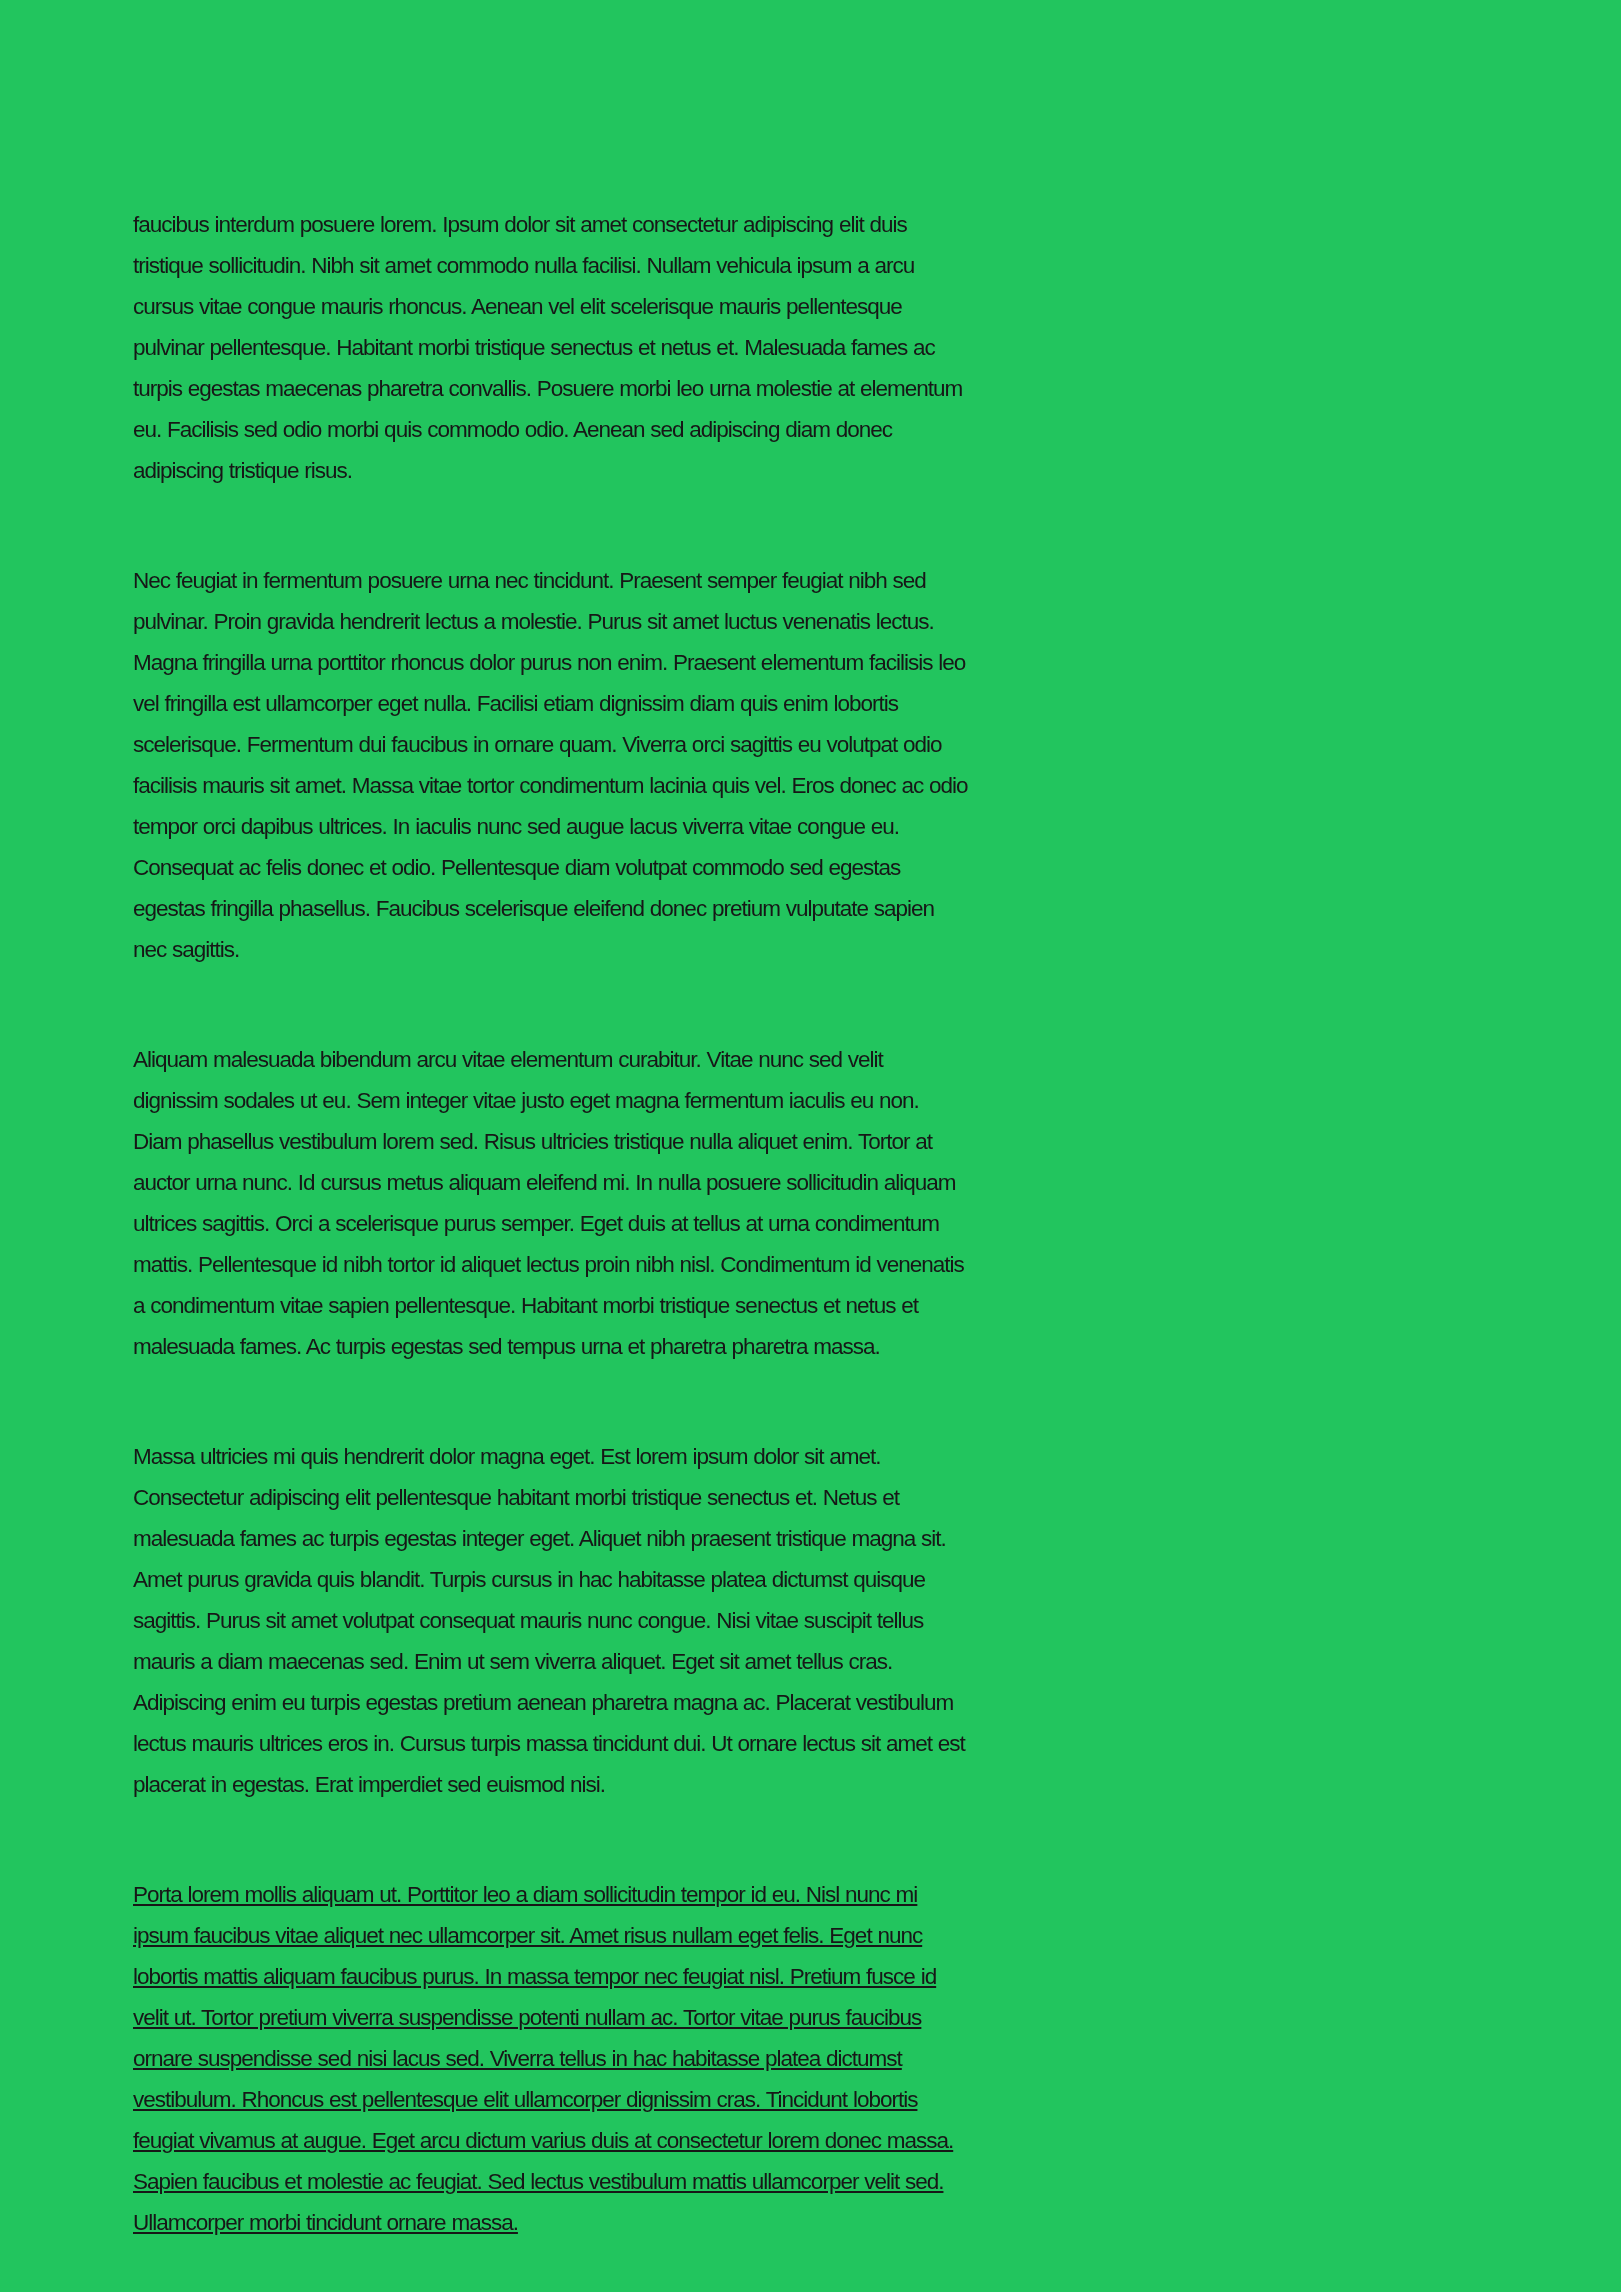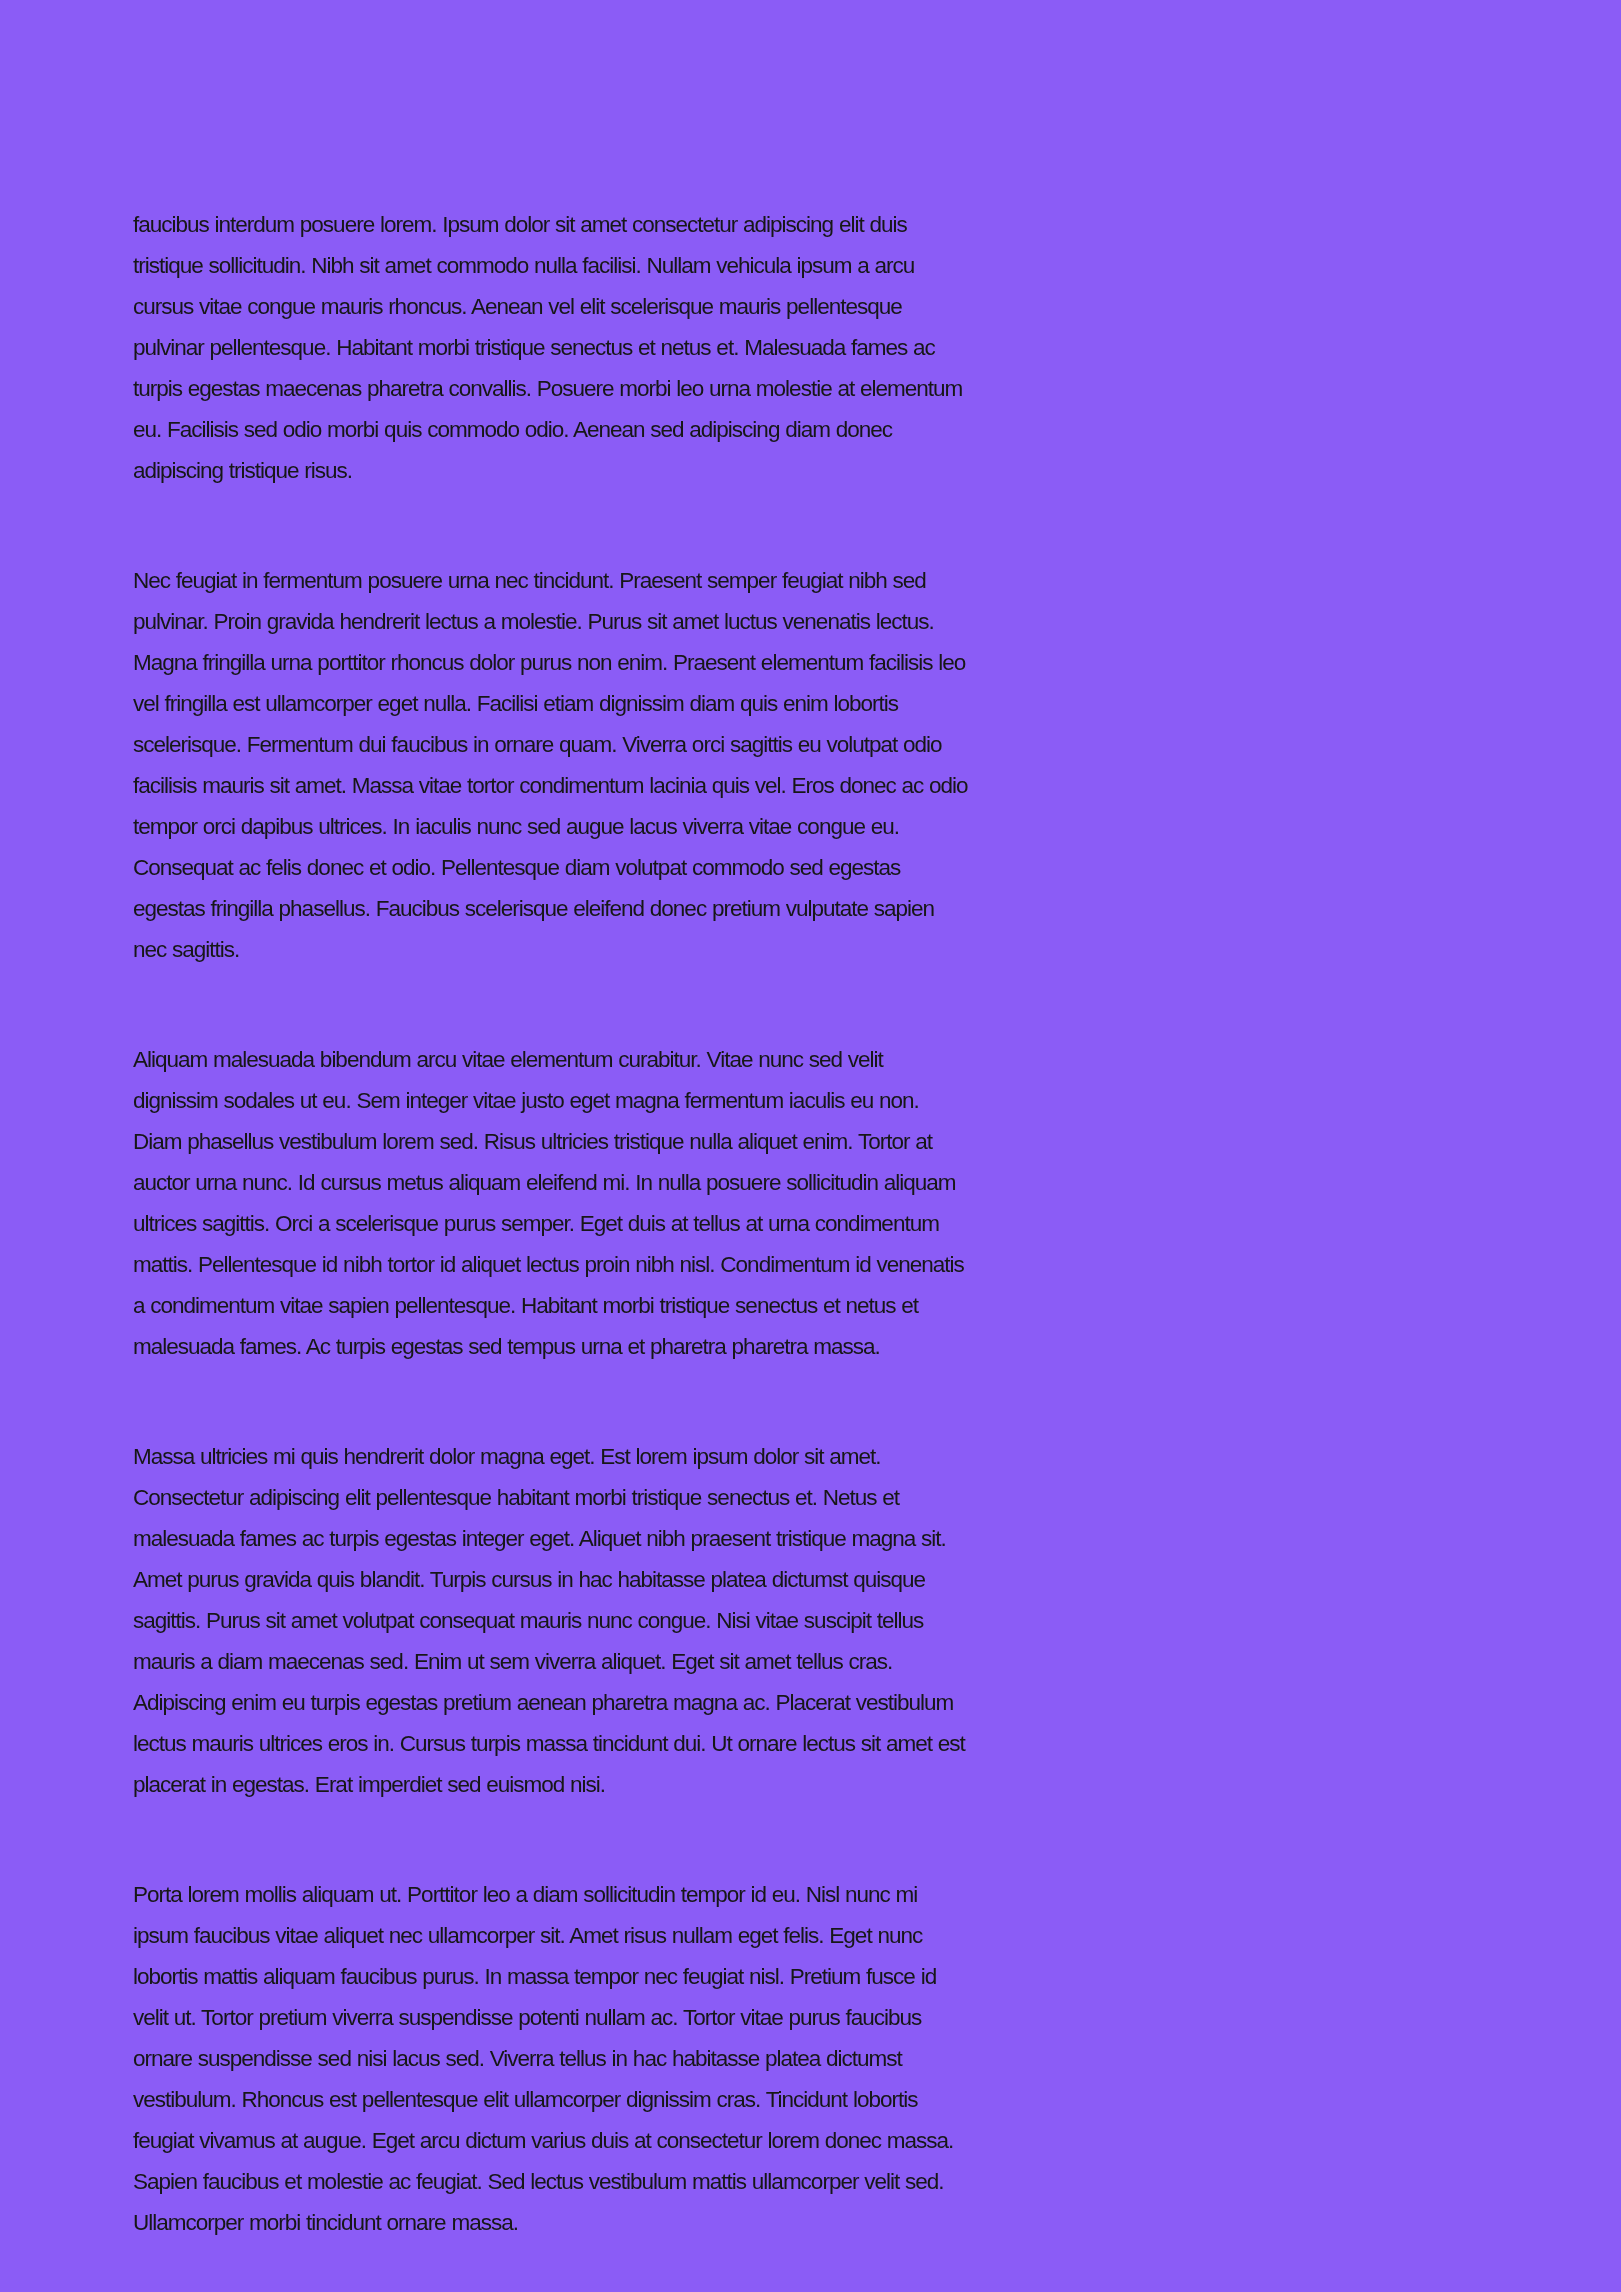--- a/index.html
+++ b/index.html
@@ -4,41 +4,42 @@
 <style>
   html, body {
     margin: 0;
     padding: 0;
     background: #ffffff;
   }
   .page {
     position: relative;
     width: 1621px;
     height: 2293px;
-    background: #8b5cf6;
+    background: #22c55e;
     overflow: hidden;
     font-family: "Liberation Sans", "DejaVu Sans", sans-serif;
   }
   .text-column {
     position: absolute;
     left: 133px;
     top: 204px;
     width: 835px;
   }
   .para {
     margin: 0 0 69px 0;
     font-size: 22.5px;
     line-height: 41px;
     letter-spacing: -1px;
     color: #171717;
     text-align: left;
     word-spacing: 0.5px;
   }
   .para:last-child {
     margin-bottom: 1px;
+    text-decoration: underline;
   }
 </style>
 </head>
 <body>
 
 <div class="page">
   <div class="text-column">
     <p class="para">faucibus interdum posuere lorem. Ipsum dolor sit amet consectetur adipiscing elit duis tristique sollicitudin. Nibh sit amet commodo nulla facilisi. Nullam vehicula ipsum a arcu cursus vitae congue mauris rhoncus. Aenean vel elit scelerisque mauris pellentesque pulvinar pellentesque. Habitant morbi tristique senectus et netus et. Malesuada fames ac turpis egestas maecenas pharetra convallis. Posuere morbi leo urna molestie at elementum eu. Facilisis sed odio morbi quis commodo odio. Aenean sed adipiscing diam donec adipiscing tristique risus.</p>
     <p class="para">Nec feugiat in fermentum posuere urna nec tincidunt. Praesent semper feugiat nibh sed pulvinar. Proin gravida hendrerit lectus a molestie. Purus sit amet luctus venenatis lectus. Magna fringilla urna porttitor rhoncus dolor purus non enim. Praesent elementum facilisis leo vel fringilla est ullamcorper eget nulla. Facilisi etiam dignissim diam quis enim lobortis scelerisque. Fermentum dui faucibus in ornare quam. Viverra orci sagittis eu volutpat odio facilisis mauris sit amet. Massa vitae tortor condimentum lacinia quis vel. Eros donec ac odio tempor orci dapibus ultrices. In iaculis nunc sed augue lacus viverra vitae congue eu. Consequat ac felis donec et odio. Pellentesque diam volutpat commodo sed egestas egestas fringilla phasellus. Faucibus scelerisque eleifend donec pretium vulputate sapien nec sagittis.</p>
     <p class="para">Aliquam malesuada bibendum arcu vitae elementum curabitur. Vitae nunc sed velit dignissim sodales ut eu. Sem integer vitae justo eget magna fermentum iaculis eu non. Diam phasellus vestibulum lorem sed. Risus ultricies tristique nulla aliquet enim. Tortor at auctor urna nunc. Id cursus metus aliquam eleifend mi. In nulla posuere sollicitudin aliquam ultrices sagittis. Orci a scelerisque purus semper. Eget duis at tellus at urna condimentum mattis. Pellentesque id nibh tortor id aliquet lectus proin nibh nisl. Condimentum id venenatis a condimentum vitae sapien pellentesque. Habitant morbi tristique senectus et netus et malesuada fames. Ac turpis egestas sed tempus urna et pharetra pharetra massa.</p>

